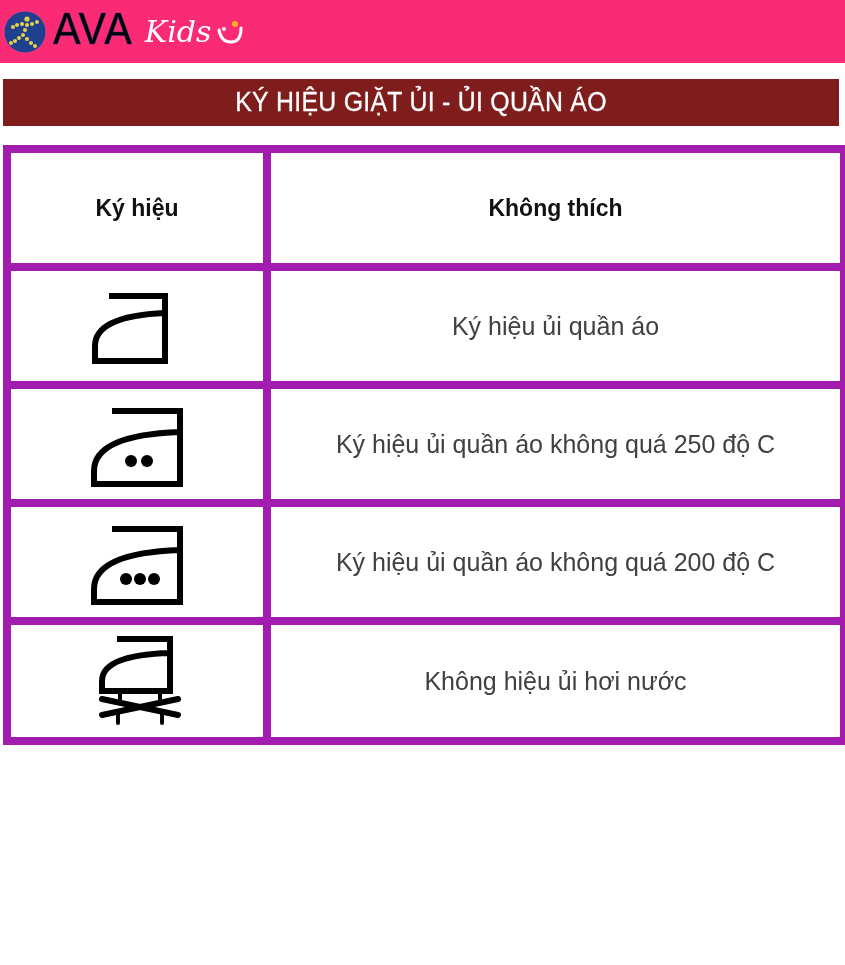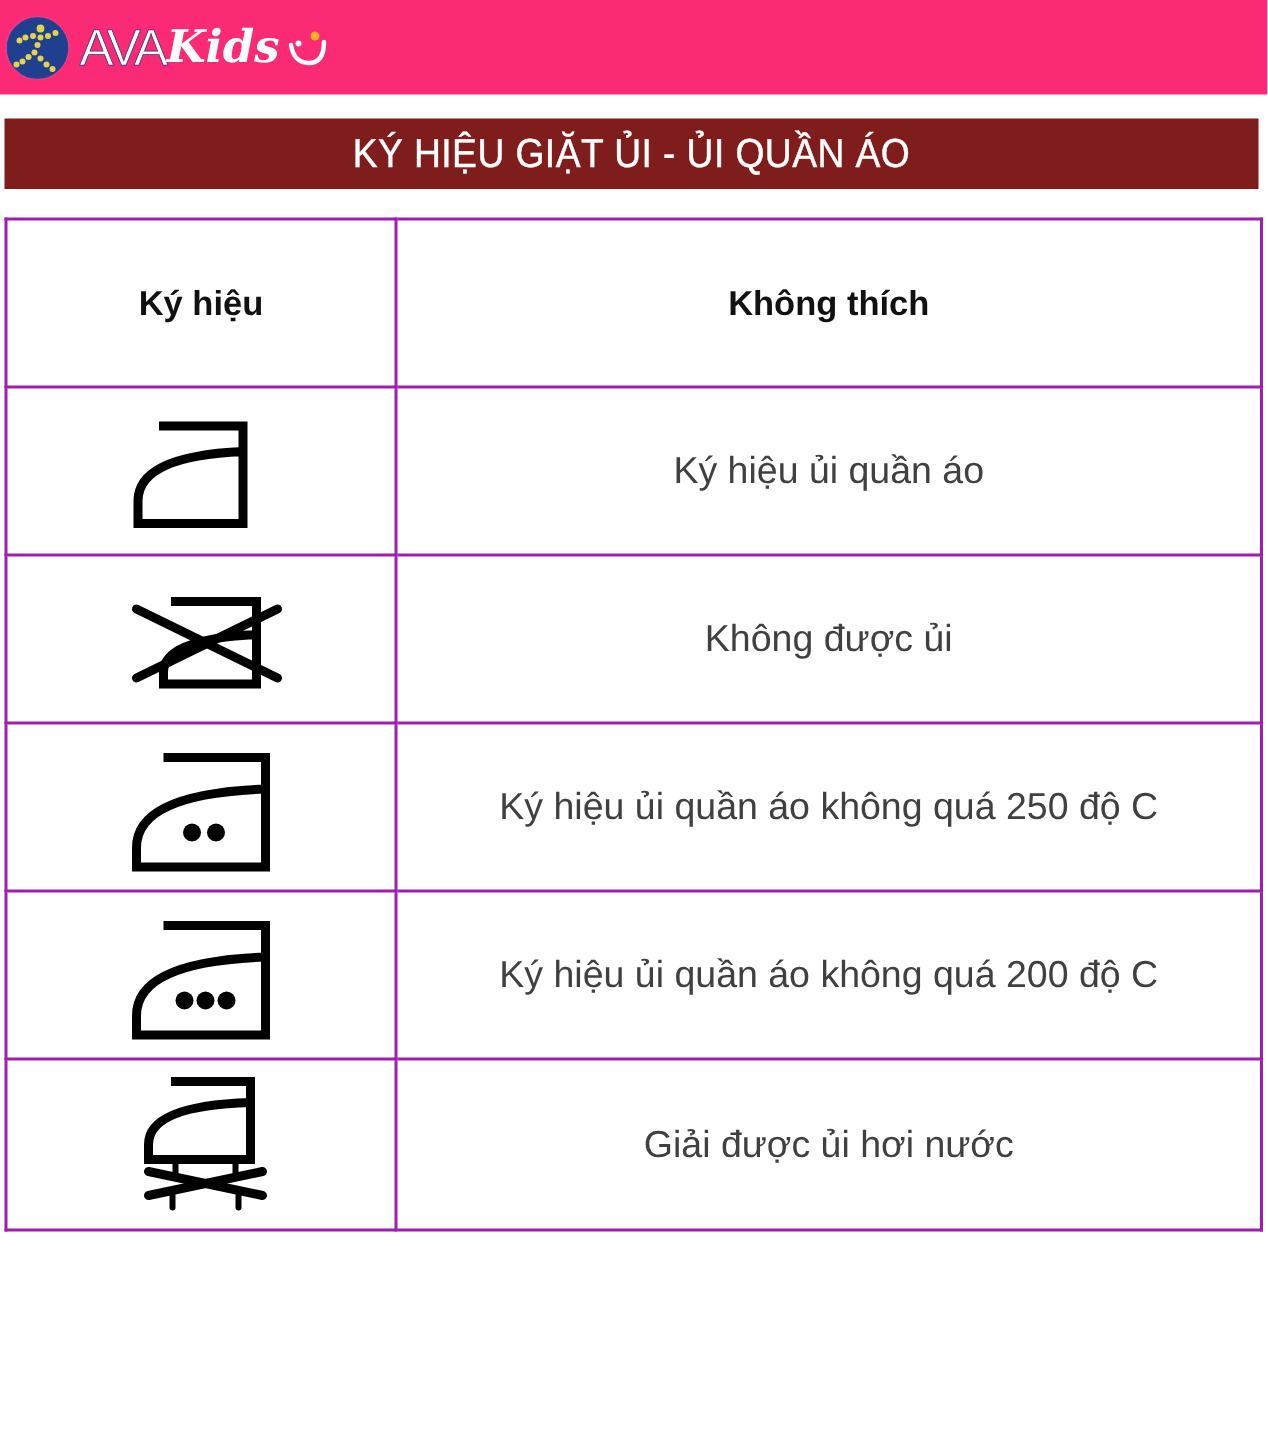--- a/index.html
+++ b/index.html
@@ -6,44 +6,44 @@
   body {
     width: 845px; height: 965px; background: #ffffff; position: relative; overflow: hidden;
     font-family: "Liberation Sans", sans-serif;
   }
   .top-bar {
     position: absolute; left: 0; top: 0; width: 845px; height: 63px; background: #fb2a74;
   }
   .logo { position: absolute; left: 3px; top: 8px; height: 48px; display: flex; align-items: center; }
   .logo-badge { width: 44px; height: 44px; }
   .logo-ava {
-    font-family: Liberation Sans, sans-serif; font-weight: 400; font-size: 34px;
-    color: #ffffff; letter-spacing: -2px; margin-left: 6px; line-height: 1;
+    font-family: Liberation Mono, monospace; font-weight: 400; font-size: 46px;
+    color: #000000; letter-spacing: -2px; margin-left: 6px; line-height: 1;
     -webkit-text-stroke: 0.5px #2d2d8a;
   }
   .logo-kids {
     font-family: "DejaVu Serif", serif; font-style: italic; font-size: 30px; color: #ffffff;
-    margin-left: 1px; line-height: 1; font-weight: bold;
+    margin-left: 15px; line-height: 1;
   }
   .logo-smile { width: 30px; height: 28px; margin-left: 4px; }
   .title-bar {
     position: absolute; left: 3px; top: 79px; width: 836px; height: 47px; background: #7f1d1d;
     display: flex; align-items: center; justify-content: center;
   }
   .title-text {
     color: #ffffff; font-size: 27px; font-weight: 400; letter-spacing: 0.3px;
     transform: scaleX(0.92);
     -webkit-text-stroke: 0.3px #ffffff;
   }
   table.symbols {
     position: absolute; left: 3px; top: 145px; width: 837px;
     border-collapse: collapse; table-layout: fixed;
   }
   table.symbols td, table.symbols th {
-    border: 2px solid #a21caf; padding: 0; text-align: center; vertical-align: middle;
+    border: 8px solid #a21caf; padding: 0; text-align: center; vertical-align: middle;
   }
   col.c1 { width: 260px; }
   col.c2 { width: 577px; }
   th { height: 110px; font-size: 23px; font-weight: 700; color: #111; }
   td.sym { height: 110px; }
   td.desc { font-size: 25px; color: #404040; }
   .icon svg { display: block; margin: 0 auto; }
 </style>
 </head>
 <body>
@@ -97,30 +97,20 @@
 
   <tr>
     <td class="sym icon">
       <svg width="100" height="80" viewBox="0 0 100 80">
         <path d="M22 10 H78 V75 H8 V60 Q8 30 78 27" fill="none" stroke="#000" stroke-width="6" stroke-linejoin="miter"></path>
       </svg>
     </td>
     <td class="desc">Ký hiệu ủi quần áo</td>
   </tr>
 
-  <tr>
-    <td class="sym icon">
-      <svg width="110" height="80" viewBox="0 0 110 80">
-        <path d="M35 15 H92 V70 H30 V62 Q30 40 92 37" fill="none" stroke="#000" stroke-width="6"></path>
-        <line x1="12" y1="20" x2="106" y2="66" stroke="#000" stroke-width="6" stroke-linecap="round"></line>
-        <line x1="106" y1="20" x2="12" y2="66" stroke="#000" stroke-width="6" stroke-linecap="round"></line>
-      </svg>
-    </td>
-    <td class="desc">Không được ủi</td>
-  </tr>
 
 
   <tr>
     <td class="sym icon">
       <svg width="110" height="90" viewBox="0 0 110 90">
         <path d="M30 12 H98 V85 H12 V72 Q12 36 98 33" fill="none" stroke="#000" stroke-width="6"></path>
         <circle cx="49" cy="62" r="6" fill="#000"></circle>
         <circle cx="65" cy="62" r="6" fill="#000"></circle>
       </svg>
     </td>
@@ -144,16 +134,16 @@
       <svg width="110" height="100" viewBox="0 0 110 100">
         <path d="M35 8 H88 V60 H20 V50 Q20 24 88 22" fill="none" stroke="#000" stroke-width="6"></path>
         <line x1="38" y1="60" x2="38" y2="70" stroke="#000" stroke-width="4"></line>
         <line x1="78" y1="60" x2="78" y2="70" stroke="#000" stroke-width="4"></line>
         <line x1="20" y1="68" x2="96" y2="84" stroke="#000" stroke-width="6" stroke-linecap="round"></line>
         <line x1="96" y1="68" x2="20" y2="84" stroke="#000" stroke-width="6" stroke-linecap="round"></line>
         <line x1="36" y1="84" x2="36" y2="92" stroke="#000" stroke-width="4" stroke-linecap="round"></line>
         <line x1="80" y1="84" x2="80" y2="92" stroke="#000" stroke-width="4" stroke-linecap="round"></line>
       </svg>
     </td>
-    <td class="desc">Giải được ủi hơi nước</td>
+    <td class="desc">Không hiệu ủi hơi nước</td>
   </tr>
 </tbody>
   </table>
 
 </body></html>

